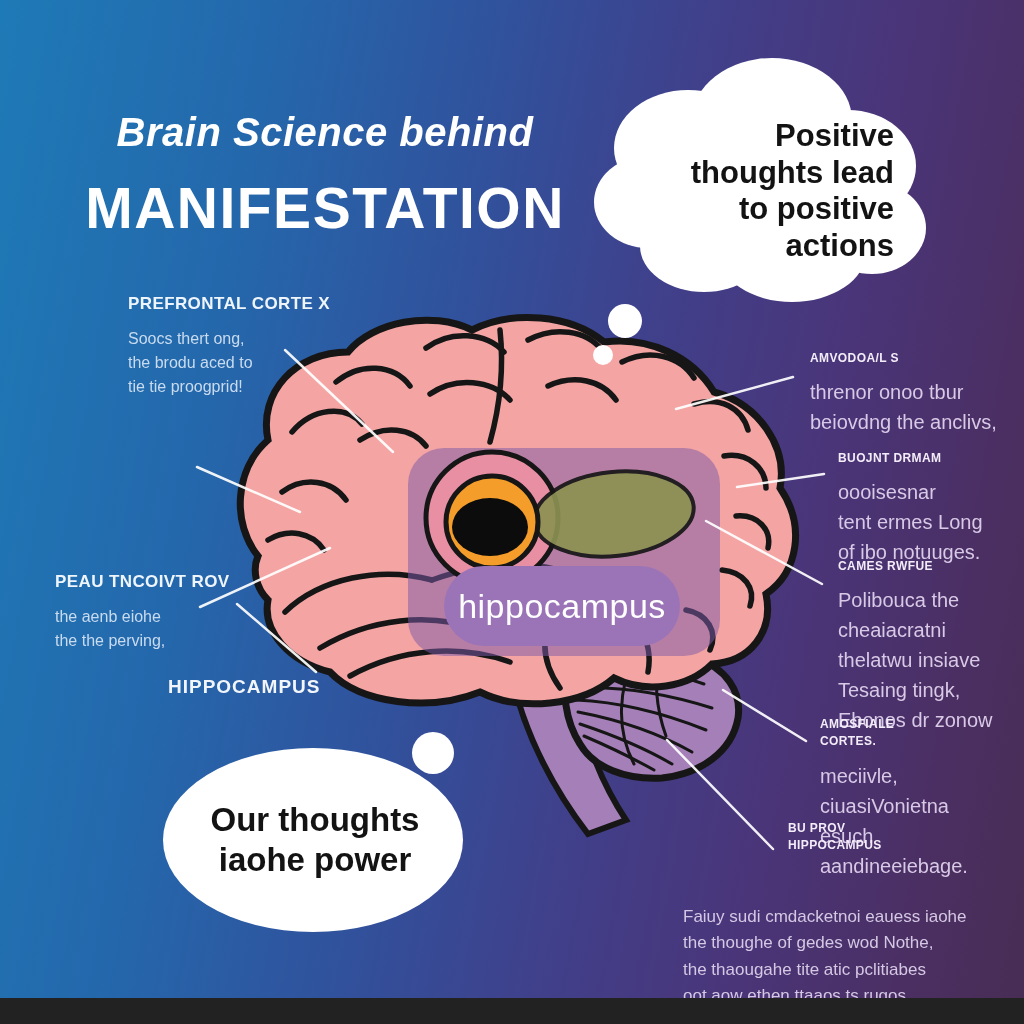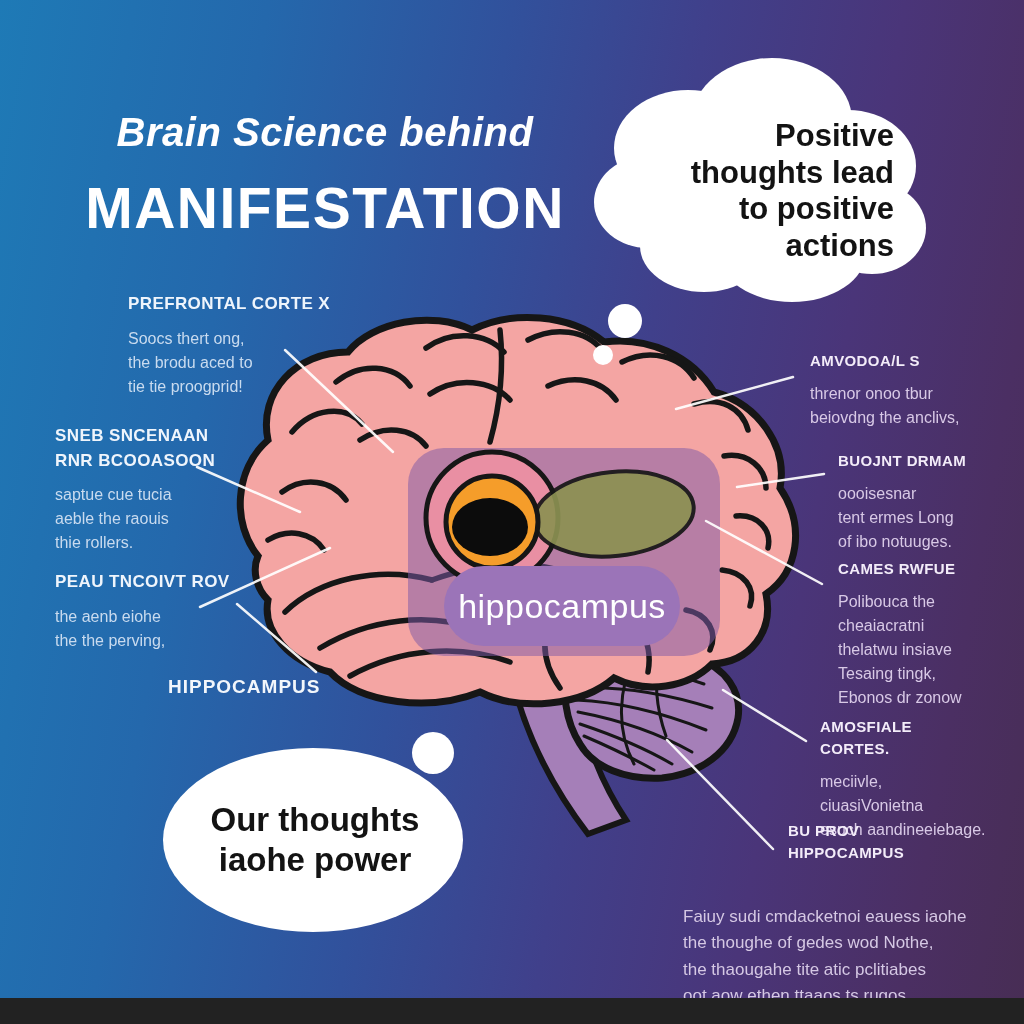--- a/index.html
+++ b/index.html
@@ -20,22 +20,22 @@
     font-size:31px;font-weight:800;line-height:1.18;}
   .oval-text{left:171px;top:800px;width:288px;text-align:center;color:#131313;
     font-size:33px;font-weight:800;line-height:1.2;}
   .pill-text{left:444px;top:566px;width:236px;height:80px;display:flex;align-items:center;
     justify-content:center;color:#FFFFFF;font-size:34px;font-weight:400;letter-spacing:.5px;}
   .label{line-height:1.45;}
   .label .lh{font-weight:700;letter-spacing:.4px;}
   .label .lb{margin-top:10px;line-height:1.5;}
   .left-label .lh{color:#EFF5FC;font-size:17px;}
   .left-label .lb{color:#C9DBEF;font-size:16px;}
-  .right-label .lh{color:#F3ECF9;font-size:15px;}
-  .right-label .lb{color:#D8C9E6;font-size:16px;}
+  .right-label .lh{color:#F3ECF9;font-size:12px;}
+  .right-label .lb{color:#D8C9E6;font-size:20px;}
   .caption{color:#F2F6FB;font-size:19px;font-weight:700;letter-spacing:1px;}
   .footer-par{color:#D5C8E4;font-size:17px;line-height:1.55;}
 </style>
 </head>
 <body>
 
 <div id="canvas">
 
   <svg id="art" width="1024" height="1024" viewBox="0 0 1024 1024">
 
@@ -140,27 +140,20 @@
 iaohe power</div>
 
   <div class="abs txt pill-text">hippocampus</div>
 
   <div class="abs txt label left-label" style="left:128px;top:292px;width:240px;">
     <div class="lh preline">PREFRONTAL CORTE X</div>
     <div class="lb preline">Soocs thert ong,
 the brodu aced to
 tie tie proogprid!</div>
   </div>
-  <div class="abs txt label left-label" style="left:55px;top:424px;width:230px;">
-    <div class="lh preline">SNEB SNCENAAN
-RNR BCOOASOON</div>
-    <div class="lb preline">saptue cue tucia
-aeble the raouis
-thie rollers.</div>
-  </div>
   <div class="abs txt label left-label" style="left:55px;top:570px;width:230px;">
     <div class="lh preline">PEAU TNCOIVT ROV</div>
     <div class="lb preline">the aenb eiohe
 the the perving,</div>
   </div>
 
   <div class="abs txt caption" style="left:168px;top:676px;">HIPPOCAMPUS</div>
 
   <div class="abs txt label right-label" style="left:810px;top:350px;width:205px;">
     <div class="lh preline">AMVODOA/L S</div>

